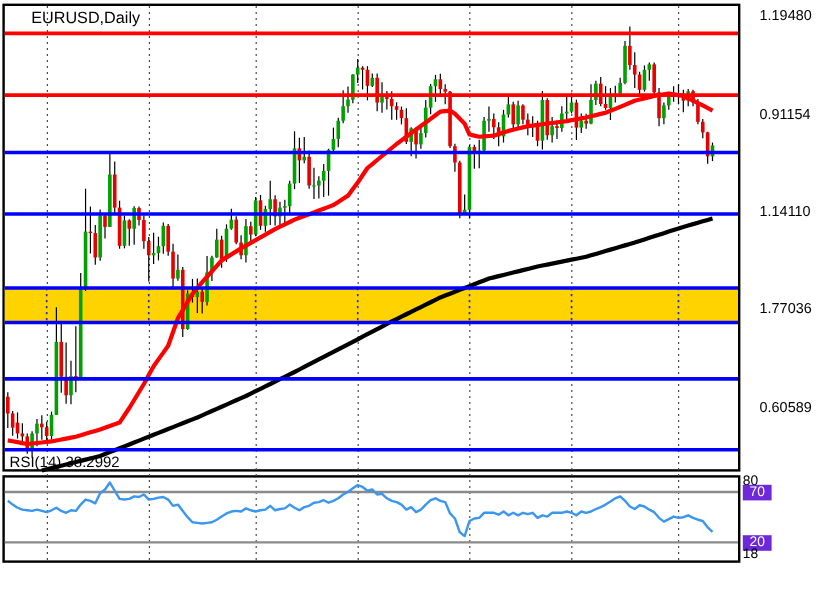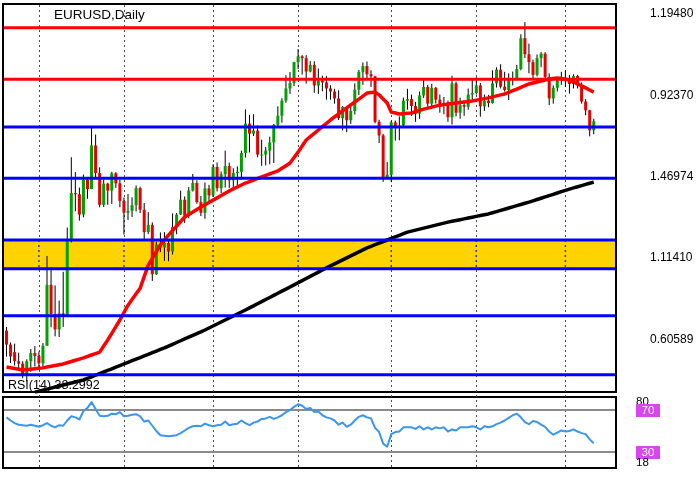--- a/index.html
+++ b/index.html
@@ -4,25 +4,25 @@
 <style>
   html,body{margin:0;padding:0;background:#fff;}
   #stage{position:relative;width:700px;height:500px;background:#ffffff;overflow:hidden;
          font-family:"Liberation Sans", sans-serif;}
   .panel{position:absolute;border:2px solid #000;background:transparent;box-sizing:border-box;}
   #main-panel{left:2px;top:3px;width:615px;height:390px;}
   #rsi-panel{left:2px;top:396px;width:615px;height:73px;}
   .gridline{position:absolute;top:5px;height:462px;width:1px;
             background:repeating-linear-gradient(to bottom,#4a4a4a 0 2px,transparent 2px 5px);}
   svg{position:absolute;overflow:visible;}
-  #chart-title{position:absolute;left:26px;top:7px;font-size:13.5px;color:#000;letter-spacing:0px;margin-left:28px;}
+  #chart-title{position:absolute;left:26px;top:7px;font-size:13.5px;color:#000;letter-spacing:0px;}
   #rsi-title{position:absolute;left:8px;top:378px;font-size:12.5px;color:#000;z-index:6;}
   .price-tick{position:absolute;left:633px;font-size:12px;color:#000;line-height:13px;}
   .rsi-scale{position:absolute;left:620px;font-size:11.5px;color:#000;line-height:13px;}
-  .rsi-scale.badged{background:#d946ef;color:#fff;width:24px;text-align:center;height:13px;}
+  .rsi-scale.badged{background:#6d28d9;color:#fff;width:24px;text-align:center;height:13px;}
 </style>
 </head>
 <body>
 
 <div id="stage">
   <div id="main-panel" class="panel"></div>
   <div id="rsi-panel" class="panel"></div>
 
   <div id="grid-layer">
       <div class="gridline" style="left: 38.9px;"></div>
@@ -353,26 +353,26 @@
 
   <svg id="rsi-svg" style="left:4px;top:398px;" width="611" height="69" viewBox="0 0 611 69">
       <line x1="0" y1="12" x2="611" y2="12" stroke="#8a8a8a" stroke-width="2"></line>
       <line x1="0" y1="54" x2="611" y2="54" stroke="#8a8a8a" stroke-width="2"></line>
       <polyline points="2.5,19.35 6.55,22.5 10.6,25.13 14.65,26.7 18.7,27.23 22.75,27.75 26.8,26.7 30.85,27.75 34.9,28.8 38.95,27.23 43,25.13 47.05,27.75 51.1,29.33 55.15,27.23 59.2,27.75 63.25,22.5 67.3,18.3 71.35,19.35 75.4,21.45 79.45,13.05 83.5,9.9 87.55,4.13 91.6,10.95 95.65,17.77 99.7,18.3 103.75,17.77 107.8,15.68 111.85,16.2 115.9,14.1 119.95,18.3 124,17.77 128.05,16.73 132.1,16.2 136.15,18.3 140.2,23.55 144.25,22.5 148.3,27.75 152.35,33 156.4,37.2 160.45,37.73 164.5,38.25 168.55,37.73 172.6,37.2 176.65,35.1 180.7,32.48 184.75,29.85 188.8,28.28 192.85,27.75 196.9,28.28 200.95,25.65 205,27.23 209.05,28.28 213.1,27.23 217.15,26.7 221.2,23.55 225.25,27.23 229.3,26.18 233.35,25.65 237.4,22.5 241.45,25.13 245.5,27.23 249.55,24.6 253.6,23.55 257.65,20.93 261.7,20.4 265.75,18.83 269.8,20.93 273.85,19.35 277.9,17.25 281.95,14.1 286,12 290.05,8.85 294.1,6.23 298.15,7.8 302.2,10.95 306.25,9.9 310.3,14.1 314.35,13.58 318.4,17.25 322.45,19.35 326.5,20.4 330.55,22.5 334.6,26.7 338.65,24.6 342.7,28.8 346.75,26.7 350.8,22.5 354.85,18.83 358.9,17.25 362.95,19.35 367,20.4 371.05,29.85 375.1,34.05 379.15,45.6 383.2,48.75 387.25,36.15 391.3,34.05 395.35,33.53 399.4,29.33 403.45,29.33 407.5,29.33 411.55,30.9 415.6,28.28 419.65,31.43 423.7,29.33 427.75,31.43 431.8,29.33 435.85,30.38 439.9,29.33 443.95,33.53 448,31.43 452.05,32.48 456.1,29.33 460.15,29.33 464.2,29.33 468.25,28.28 472.3,29.33 476.35,31.43 480.4,28.28 484.45,29.33 488.5,28.28 492.55,26.18 496.6,24.6 500.65,22.5 504.7,19.88 508.75,17.25 512.8,15.68 516.85,19.35 520.9,24.08 524.95,26.18 529,23.03 533.05,24.08 537.1,26.7 541.15,28.8 545.2,33.53 549.25,36.67 553.3,34.58 557.35,32.48 561.4,33.53 565.45,33 569.5,31.43 573.55,33.53 577.6,35.1 581.65,36.15 585.7,41.4 589.75,45.29" fill="none" stroke="#3A96EE" stroke-width="2" stroke-linejoin="round"></polyline>
     </svg>
 
   <div id="chart-title">EURUSD,Daily</div>
   <div id="rsi-title">RSI(14) 38.2992</div>
 
-  <div id="price-axis" style="position:absolute;left:634px;top:0;width:63px;height:470px;">
+  <div id="price-axis" style="position:absolute;left:617px;top:0;width:63px;height:470px;">
       <div class="price-tick" style="left:16px;top:6.83px">1.19480</div>
-      <div class="price-tick" style="left:16px;top:88.65px">0.92370</div>
-      <div class="price-tick" style="left:16px;top:169.56px">1.46974</div>
-      <div class="price-tick" style="left:16px;top:251.38px">1.11410</div>
+      <div class="price-tick" style="left:16px;top:88.65px">0.91154</div>
+      <div class="price-tick" style="left:16px;top:169.56px">1.14110</div>
+      <div class="price-tick" style="left:16px;top:251.38px">1.77036</div>
       <div class="price-tick" style="left:16px;top:333.2px">0.60589</div>
       <div class="rsi-scale" style="left:2px;top:395px">80</div>
       <div class="rsi-scale badged" style="left:2px;top:404px">70</div>
-      <div class="rsi-scale badged" style="left:2px;top:446px">30</div>
+      <div class="rsi-scale badged" style="left:2px;top:446px">20</div>
       <div class="rsi-scale" style="left:2px;top:456px">18</div>
     </div>
 
   <div id="time-axis" style="position:absolute;left:0;top:470px;width:700px;height:30px;"></div>
 </div>
 
 </body></html>

